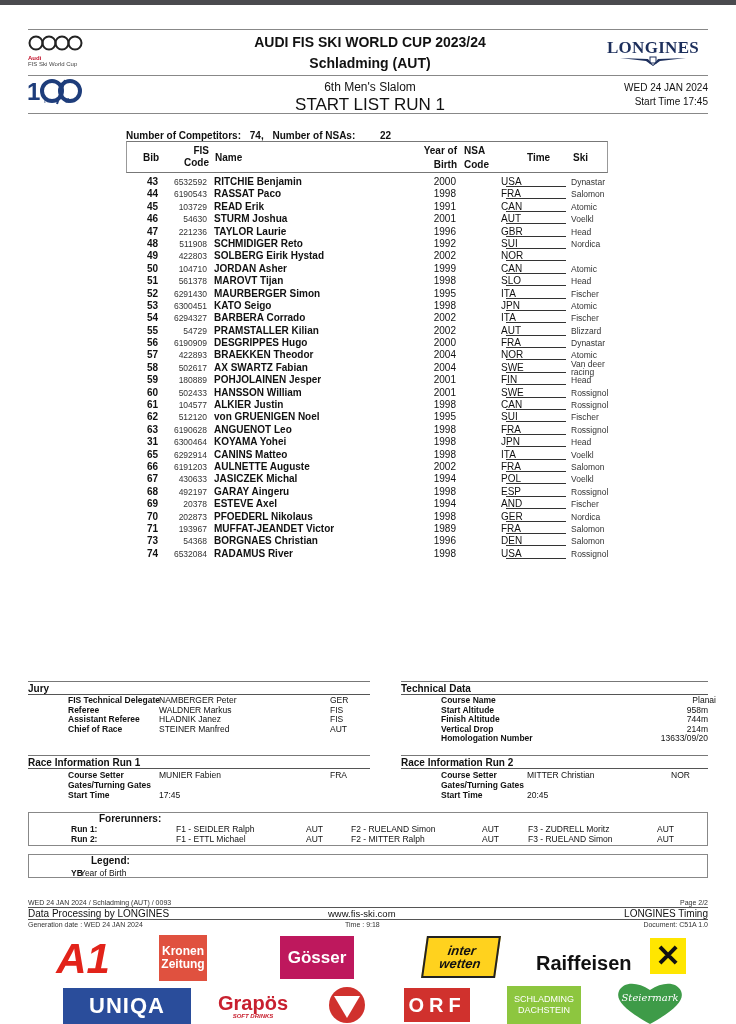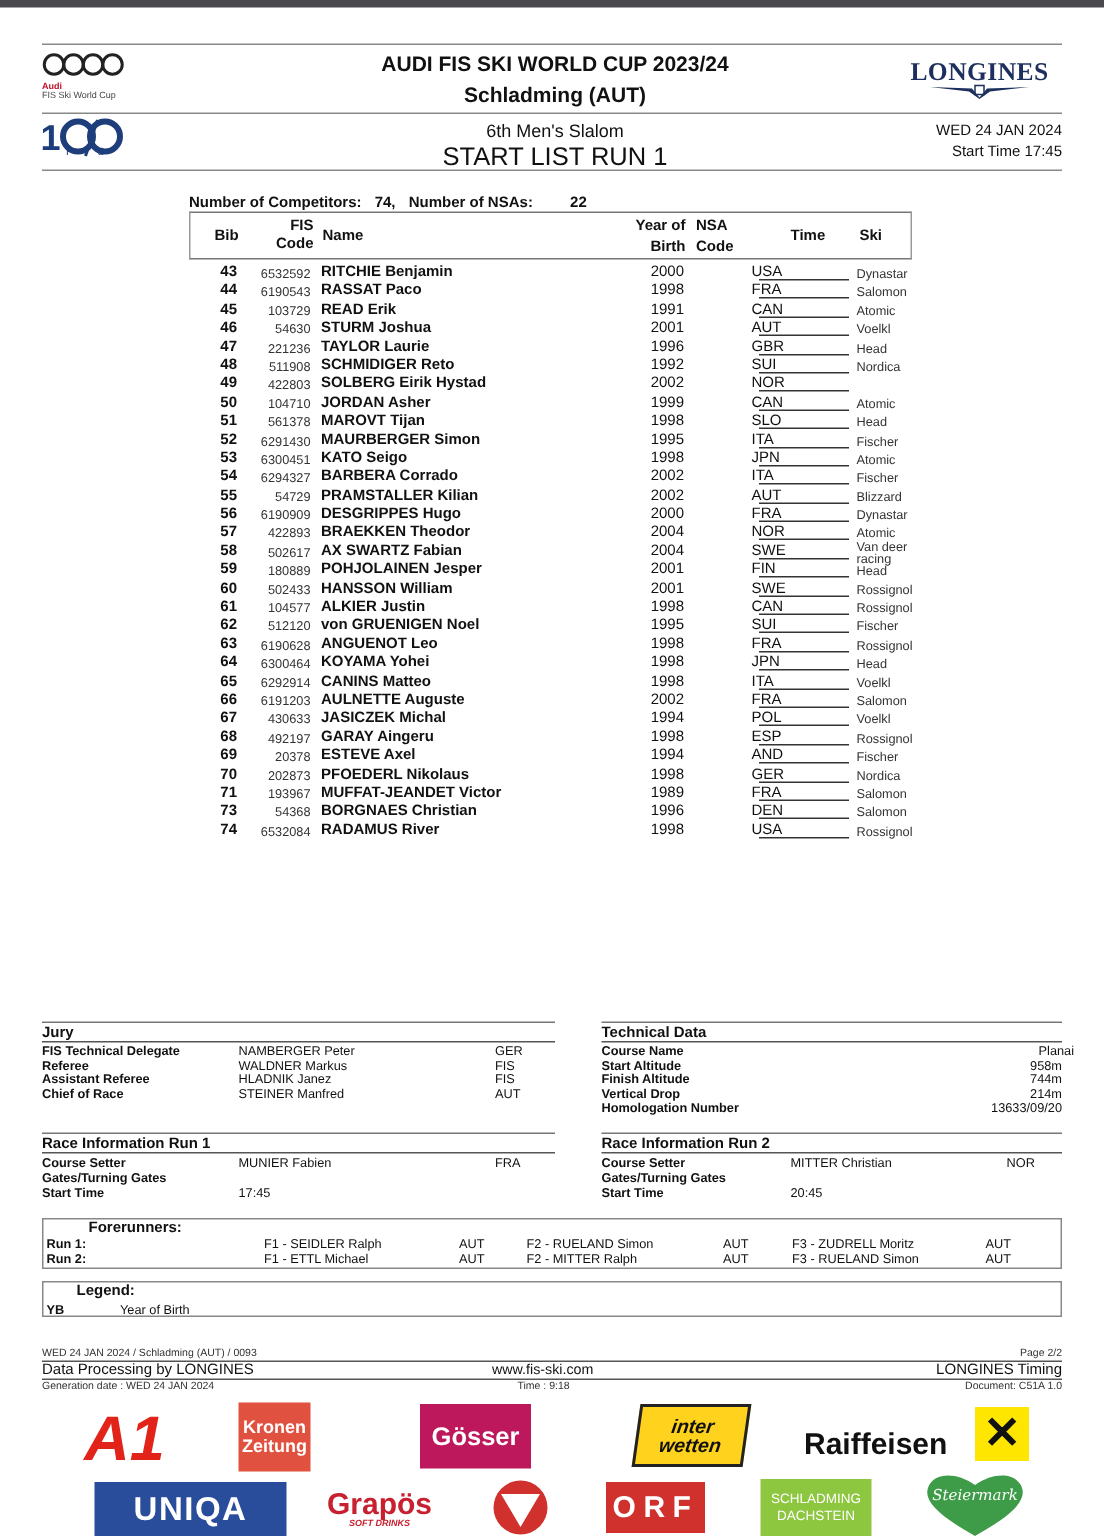--- a/index.html
+++ b/index.html
@@ -41,21 +41,21 @@
   .c-yob { left: 300px; width: 30px; text-align: right; }
   .c-nsa { left: 343px; margin-left: 32px; }
   .c-time { left: 380px; width: 60px; height: 11px; border-bottom: 1px solid #333; }
   .c-ski { left: 445px; font-size: 8.5px; color: #333; top: 1px !important; }
   .c-ski.two { line-height: 8px; top: -2px !important; }
 
   
   .sec-head { position: absolute; font-size: 10px; font-weight: bold; border-bottom: 1px solid #555; }
   .sec-topline { position: absolute; height: 1px; background: #777; }
   .kv { position: absolute; font-size: 8.5px; }
-  .kv.b { font-weight: bold; }
+  .kv.b { font-weight: bold; margin-left: 40px; }
   .kv.r { text-align: right; }
 
   .fore-box { position: absolute; left: 28px; top: 812px; width: 680px; height: 34px; border: 1px solid #888; }
   .legend-box { position: absolute; left: 28px; top: 854px; width: 680px; height: 24px; border: 1px solid #888; }
 
   .foot-small { position: absolute; font-size: 7px; color: #333; }
   .foot-mid { position: absolute; font-size: 10px; }
 
   
   .sp { position: absolute; display: flex; align-items: center; justify-content: center; }
@@ -306,21 +306,21 @@
     <div class="row">
       <span class="c-bib">63</span>
       <span class="c-fis">6190628</span>
       <span class="c-name">ANGUENOT Leo</span>
       <span class="c-yob">1998</span>
       <span class="c-nsa">FRA</span>
       <span class="c-time"></span>
       <span class="c-ski">Rossignol</span>
     </div>
     <div class="row">
-      <span class="c-bib">64</span>
+      <span class="c-bib">31</span>
       <span class="c-fis">6300464</span>
       <span class="c-name">KOYAMA Yohei</span>
       <span class="c-yob">1998</span>
       <span class="c-nsa">JPN</span>
       <span class="c-time"></span>
       <span class="c-ski">Head</span>
     </div>
     <div class="row">
       <span class="c-bib">65</span>
       <span class="c-fis">6292914</span>

